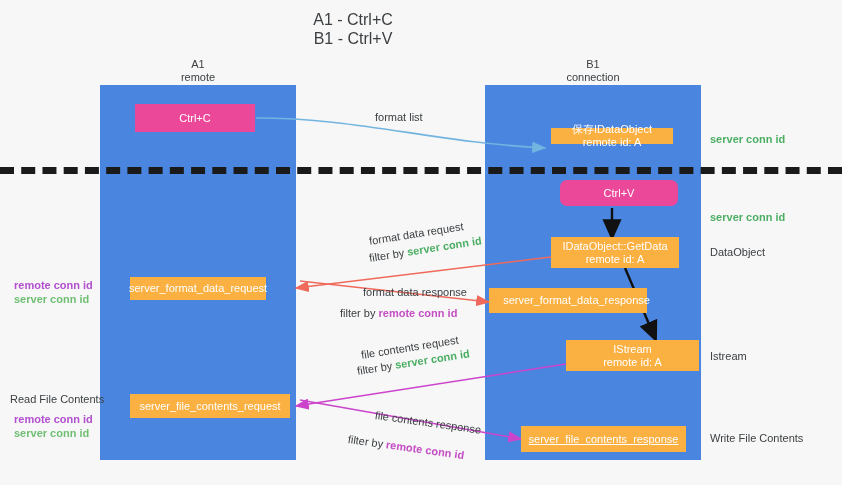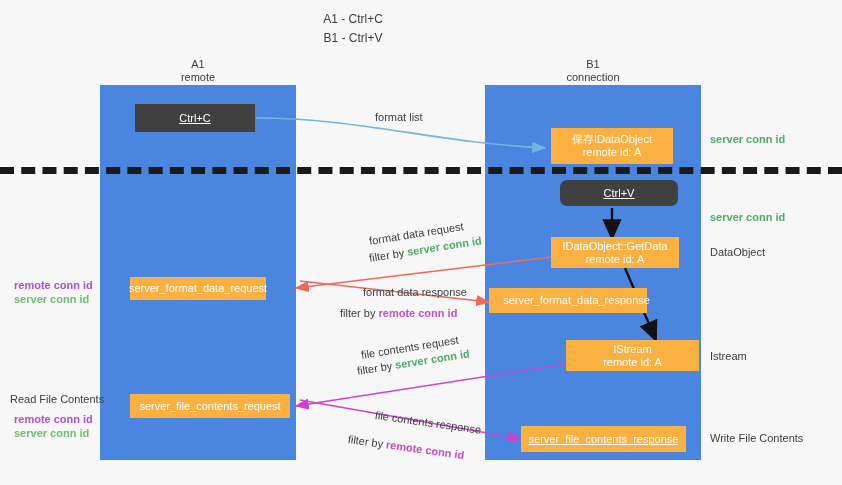--- a/index.html
+++ b/index.html
@@ -9,42 +9,42 @@
     font-family:"Liberation Sans", sans-serif;
     position:relative;
     overflow:hidden;
     color:#3c4043;
   }
   #stage{position:absolute;left:0;top:0;width:842px;height:485px;}
   svg#wires{position:absolute;left:0;top:0;width:842px;height:485px;pointer-events:none;}
 
   .title{
     position:absolute;left:0;top:10px;width:706px;
-    text-align:center;font-size:12px;line-height:19px;color:#3c4043;
+    text-align:center;font-size:16px;line-height:19px;color:#3c4043;
   }
 
   .lane{
     position:absolute;background:#4a86e0;
   }
   .laneA{left:100px;top:85px;width:196px;height:375px;}
   .laneB{left:485px;top:85px;width:216px;height:375px;}
 
   .lanehead{
     position:absolute;text-align:center;font-size:11px;line-height:13px;color:#3c4043;
   }
   .lanehead .l1{display:block;}
   .lanehead .l2{display:block;}
 
   .box{
     position:absolute;
     display:flex;flex-direction:column;align-items:center;justify-content:center;
     color:#ffffff;font-size:11px;line-height:13px;text-align:center;
     box-sizing:border-box;
   }
-  .box.green{background:#404040;text-decoration:underline;}
+  .box.green{background:#ec4899;}
   .box.orange{background:#fbb košer;}
   .box.orange{background:#fbb042;}
   .box .sub{font-size:11px;line-height:13px;}
 
   .edgelabel{
     position:absolute;font-size:11px;line-height:14px;color:#3c4043;white-space:nowrap;
   }
   .edgelabel .green{color:#4cae63;font-weight:bold;}
   .edgelabel .purple{color:#c44ec4;font-weight:bold;}
   .rot-up{transform:rotate(-9deg);transform-origin:left top;}
@@ -113,21 +113,21 @@
 
     <path d="M566,364 L296,406" stroke="#cc44cc" stroke-width="1.6" fill="none" marker-end="url(#ah-mag)"></path>
 
     <path d="M300,400 L521,439" stroke="#cc44cc" stroke-width="1.6" fill="none" marker-end="url(#ah-mag)"></path>
   </svg>
 
   <div class="box green" style="left:135px;top:104px;width:120px;height:28px;">
     <span>Ctrl+C</span>
   </div>
 
-  <div class="box orange" style="left:551px;top:128px;width:122px;height:36px;">
+  <div class="box orange" style="left:551px;top:128px;width:122px;height:16px;">
     <span>保存IDataObject</span>
     <span class="sub">remote id: A</span>
   </div>
 
   <div class="box green" style="left:560px;top:180px;width:118px;height:26px;border-radius:7px;">
     <span>Ctrl+V</span>
   </div>
 
   <div class="box orange" style="left:551px;top:237px;width:128px;height:31px;">
     <span>IDataObject::GetData</span>

